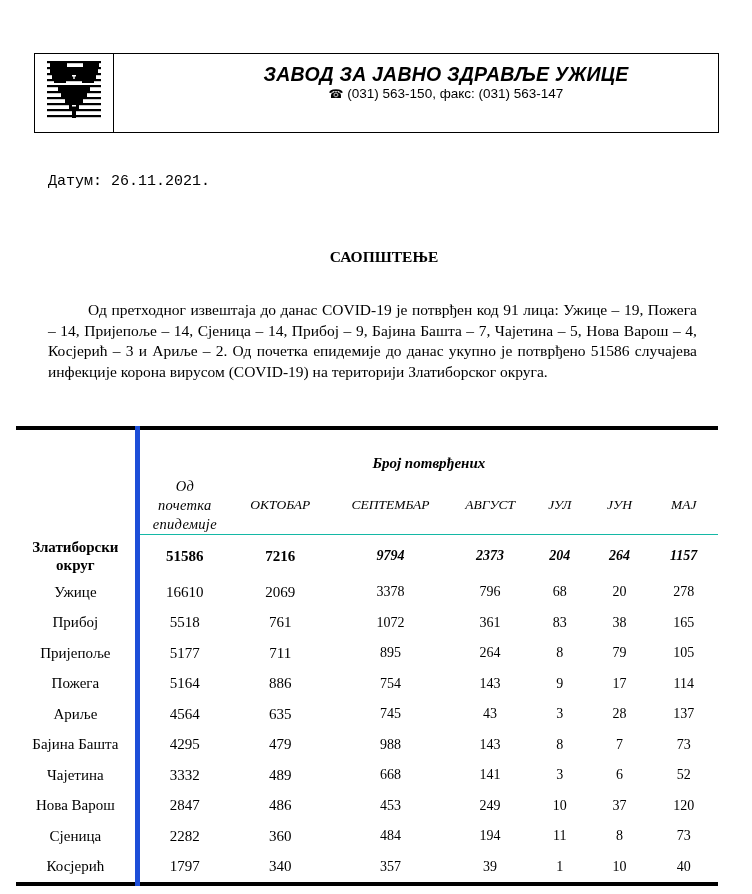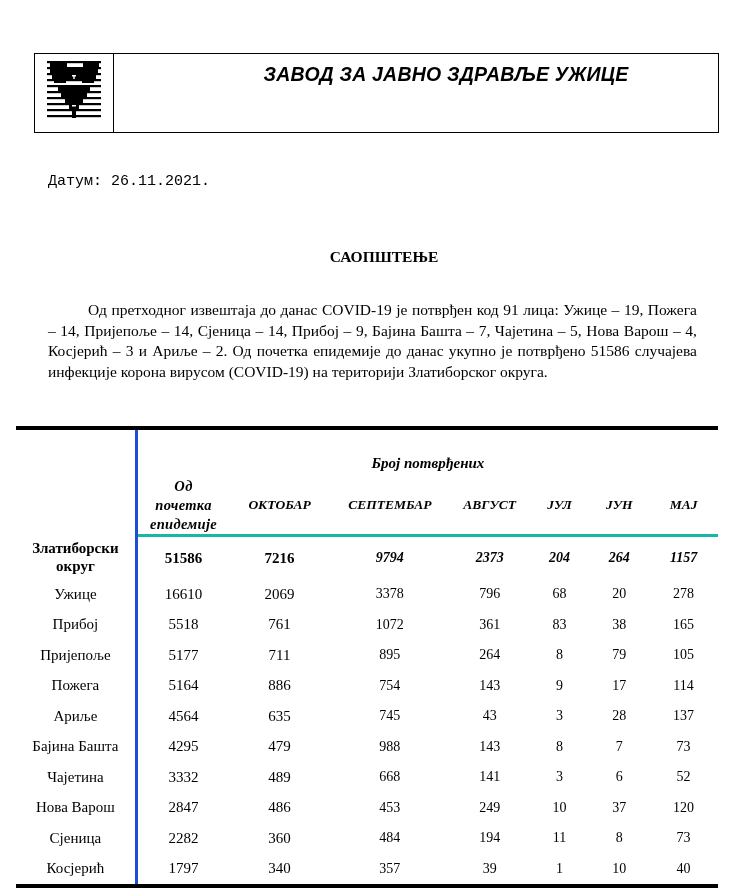--- a/index.html
+++ b/index.html
@@ -45,36 +45,36 @@
     }
 
     
     .data-table {
       position: absolute; left: 16px; top: 426px; width: 702px;
       border-collapse: collapse;
       font-family: "Liberation Serif", serif;
       border-top: 4px solid #000; border-bottom: 4px solid #000;
     }
     .data-table td, .data-table th { padding: 0; text-align: center; vertical-align: middle; }
-    .col-name { width: 119px; border-right: 3px solid #1d4ed8; }
+    .col-name { width: 119px; border-right: 5px solid #1d4ed8; }
     .col-total { width: 93px; }
     .col-oct { width: 101px; }
     .col-sep { width: 120px; }
     .col-aug { width: 80px; }
     .col-jul { width: 60px; }
     .col-jun { width: 60px; }
     .col-may { width: 69px; }
 
     .group-head {
       font-style: italic; font-weight: bold; font-size: 15px; height: 42px;
       vertical-align: bottom !important; padding-bottom: 4px !important;
     }
     .month-head th {
-      font-style: italic; font-weight: bold; font-size: 13.5px; height: 58px;
-      border-bottom: 3px solid #14b8a6;
+      font-style: italic; font-weight: normal; font-size: 13.5px; height: 58px;
+      border-bottom: 1px solid #14b8a6;
       text-align: center;
     }
     .month-head th.since {
       font-size: 14.5px; line-height: 19px; letter-spacing: 0.3px;
     }
 
     .total-row td { height: 42px; font-weight: bold; font-size: 15px; }
     .total-row td.rname { line-height: 18px; }
     .total-row td.it { font-style: italic; font-size: 14px; }
 
@@ -114,20 +114,24 @@
       </g>
       <g fill="#fff">
         <rect x="25" y="15" width="4" height="1.5"></rect>
         <rect x="26.3" y="15" width="1.4" height="4"></rect>
         <rect x="25" y="45" width="4" height="1.5"></rect>
       </g>
     </svg>
   </div>
   <div class="info-cell">
     <div class="org-name">ЗАВОД ЗА ЈАВНО ЗДРАВЉЕ УЖИЦЕ</div>
+    <div class="org-line">
+      <span class="phone-icon">☎</span>
+      <span>(031) 563-150, факс: (031) 563-147</span>
+    </div>
   </div>
 </div>
 
 <div class="date">Датум: 26.11.2021.</div>
 
 <div class="title">САОПШТЕЊЕ</div>
 
 <p class="paragraph">Од претходног извештаја до данас COVID-19 је потврђен код 91 лица: Ужице – 19, Пожега – 14, Пријепоље – 14, Сјеница – 14, Прибој – 9, Бајина Башта – 7, Чајетина – 5, Нова Варош – 4, Косјерић – 3 и Ариље – 2. Од почетка епидемије до данас укупно је потврђено 51586 случајева инфекције корона вирусом (COVID-19) на територији Златиборског округа.</p>
 
 <table class="data-table">

